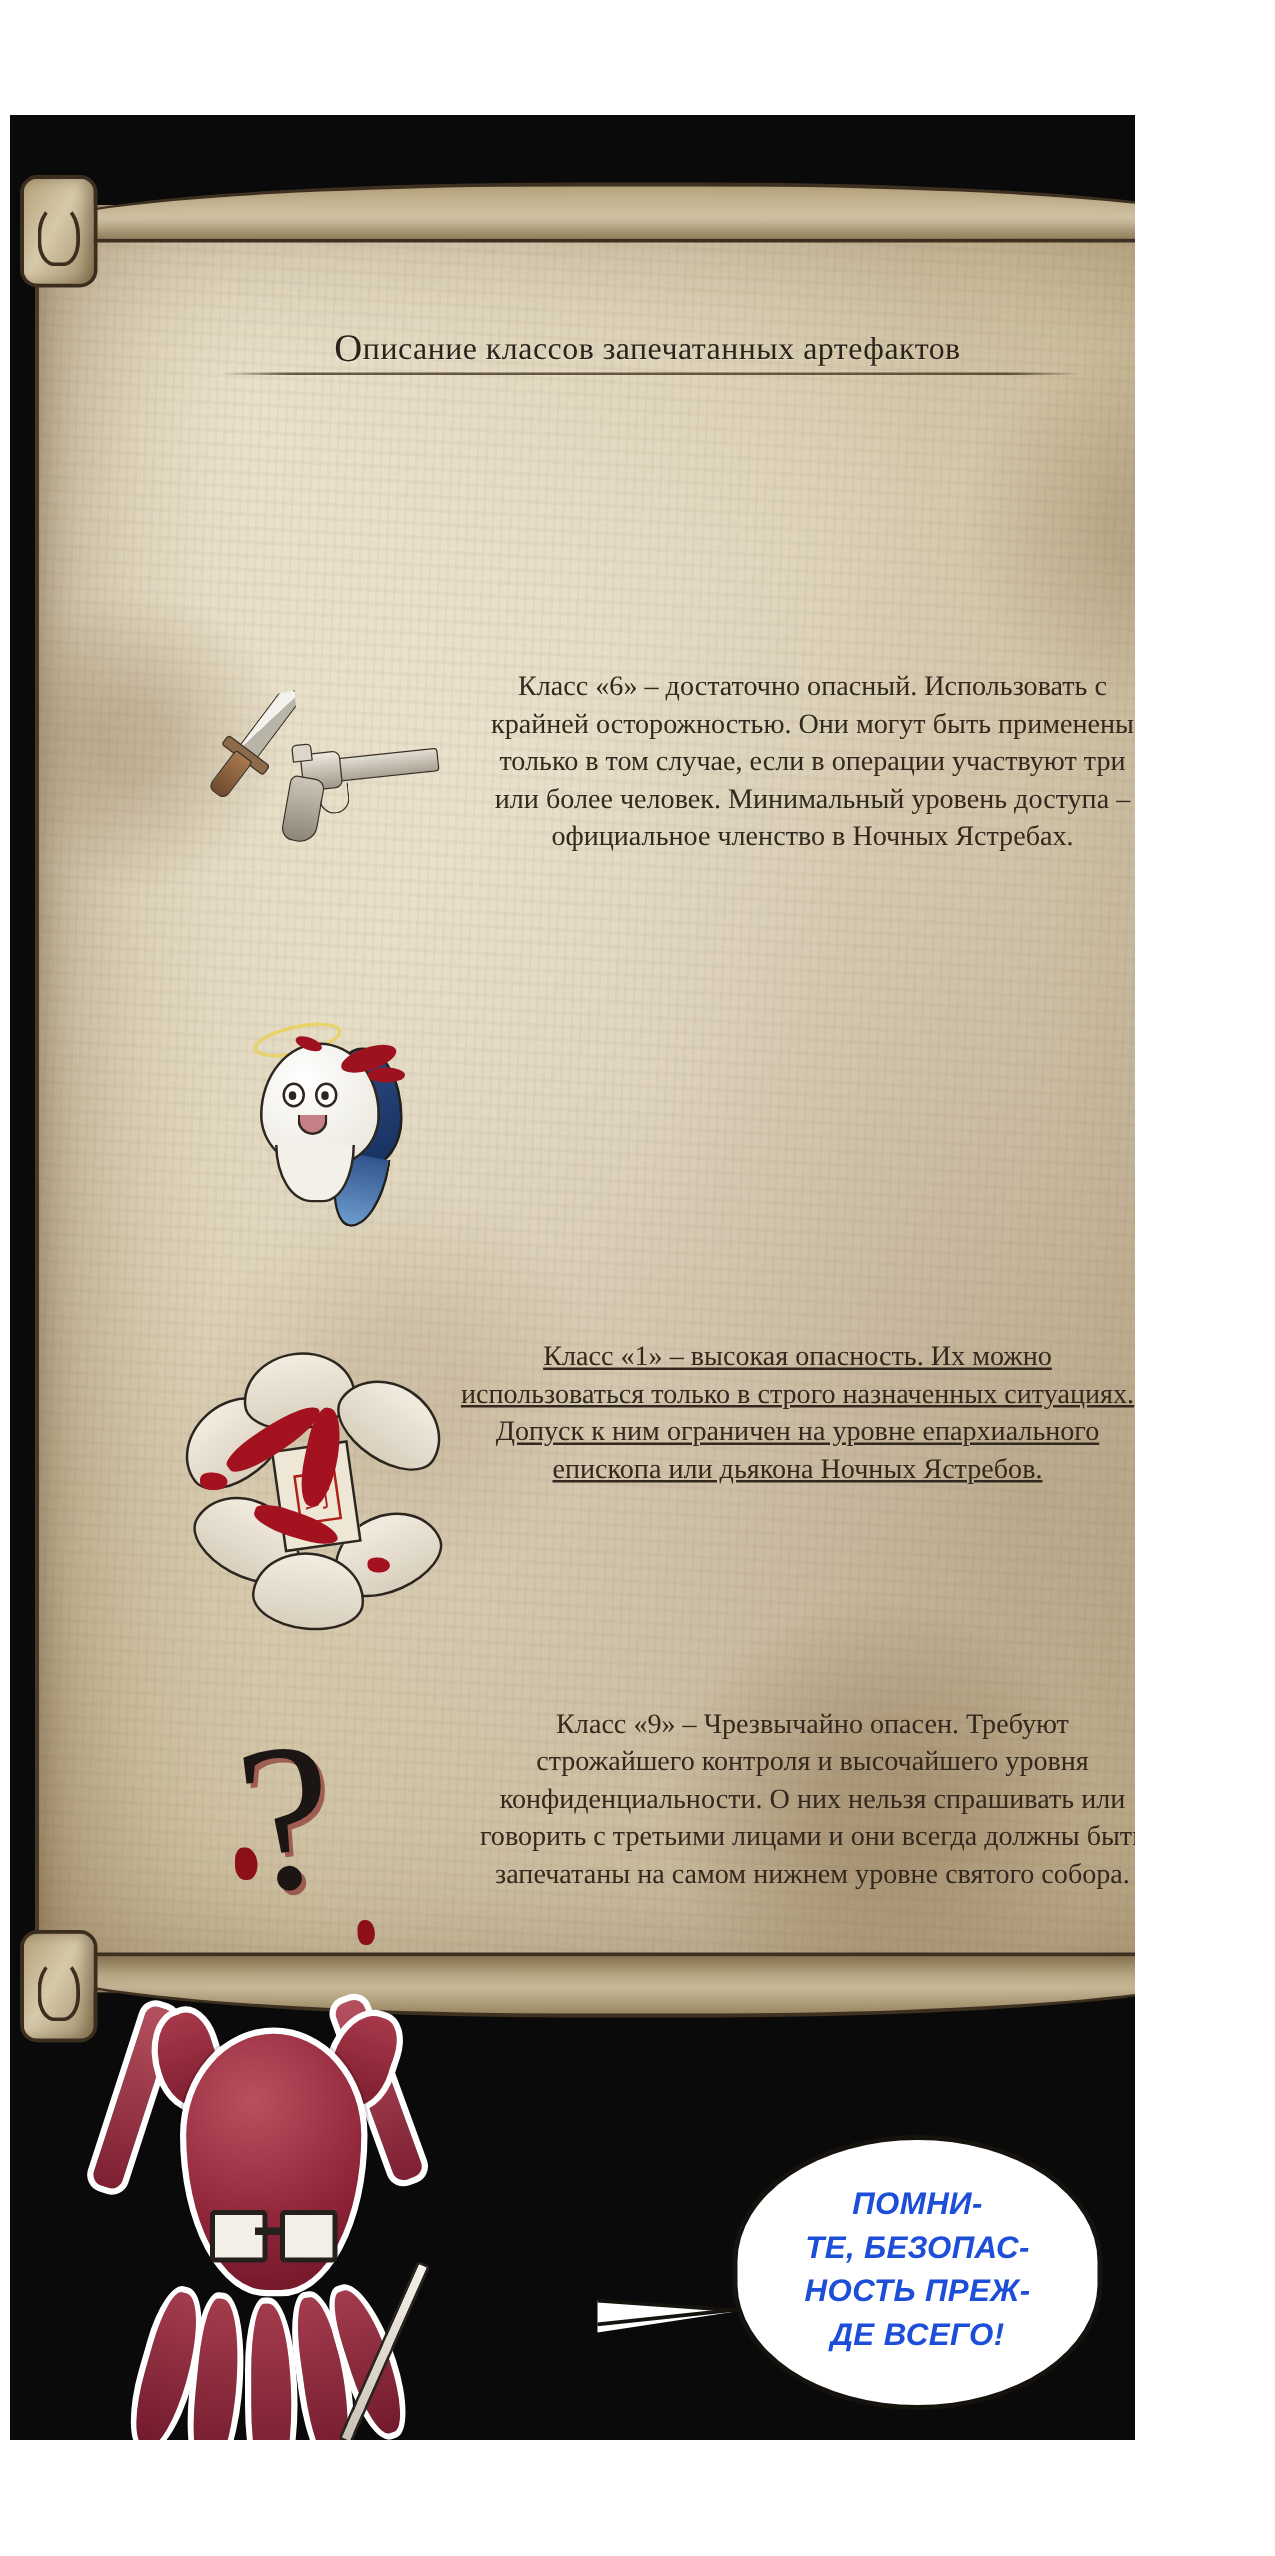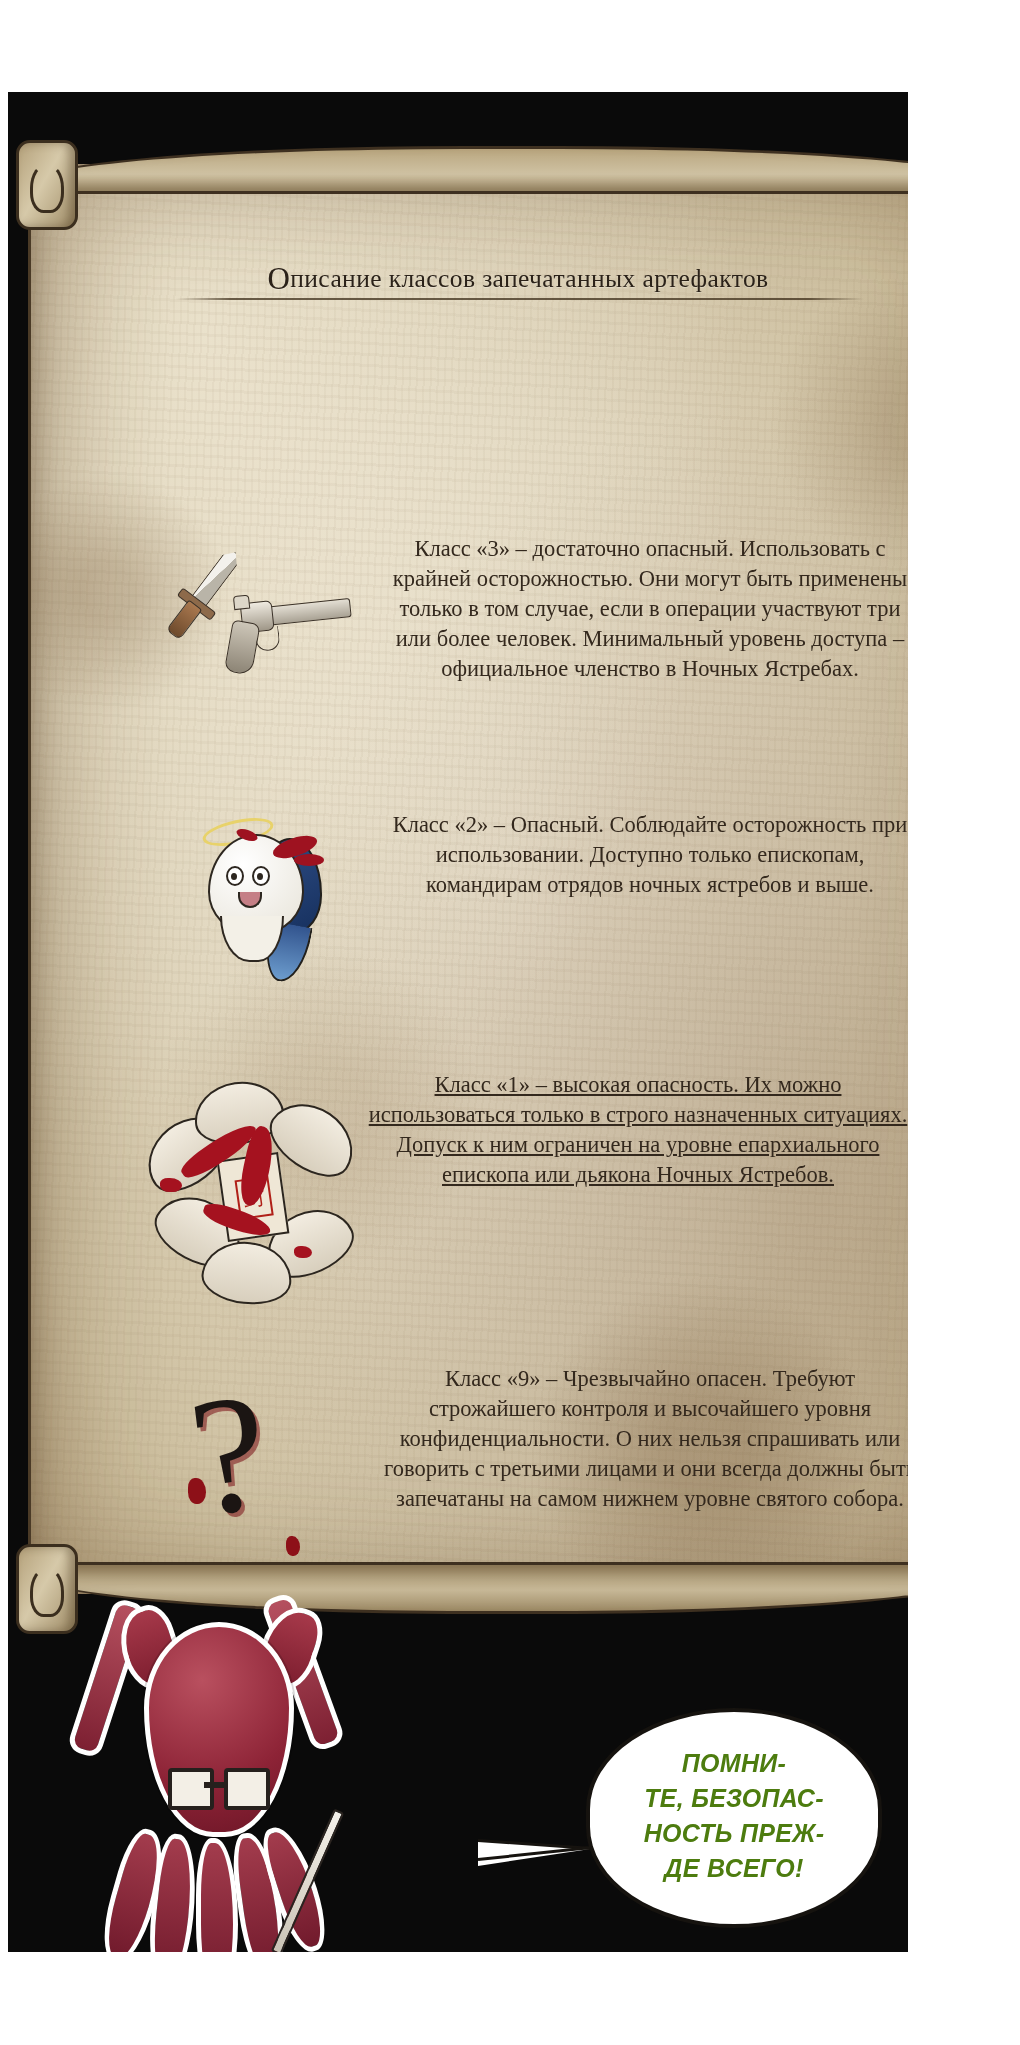--- a/index.html
+++ b/index.html
@@ -427,21 +427,21 @@
     position: absolute;
     left: 26px;
     top: 34px;
     width: 236px;
     text-align: center;
     font-family: "Liberation Sans", sans-serif;
     font-style: italic;
     font-weight: bold;
     font-size: 25px;
     line-height: 35px;
-    color: #4d7c0f;
+    color: #1d4ed8;
     letter-spacing: .3px;
   }
   .bubble-tail {
     position: absolute;
     left: 470px;
     top: 1742px;
     width: 116px;
     height: 34px;
   }
   .bubble-tail:before {
@@ -500,40 +500,39 @@
         <span class="grip"></span>
       </div>
       <div class="revolver">
         <span class="barrel"></span>
         <span class="cyl"></span>
         <span class="hammer"></span>
         <span class="trigger"></span>
         <span class="handle"></span>
       </div>
     </div>
-    <div class="entry" id="entry-3">Класс  «3»  – достаточно опасный. Использовать с крайней осторожностью. Они могут быть применены только в том случае, если в операции участвуют три или более человек. Минимальный уровень доступа – официальное членство в Ночных Ястребах.</div>
+    <div class="entry" id="entry-3">Класс  «6»  – достаточно опасный. Использовать с крайней осторожностью. Они могут быть применены только в том случае, если в операции участвуют три или более человек. Минимальный уровень доступа – официальное членство в Ночных Ястребах.</div>
 
     <div class="art" id="art-2">
       <span class="ghost-halo"></span>
       <span class="ghost-blue"></span>
       <span class="ghost-blue-tail"></span>
       <span class="ghost-body"></span>
       <span class="ghost-tail"></span>
       <span class="ghost-eye l">
           <i></i>
         </span>
       <span class="ghost-eye r">
           <i></i>
         </span>
       <span class="ghost-mouth"></span>
       <span class="blood-splat" style="left:96px;top:46px;width:46px;height:18px;transform:rotate(-18deg);"></span>
       <span class="blood-splat" style="left:118px;top:62px;width:30px;height:12px;"></span>
       <span class="blood-splat" style="left:60px;top:38px;width:22px;height:10px;transform:rotate(20deg);"></span>
     </div>
-    <div class="entry" id="entry-2">Класс  «2»  – Опасный. Соблюдайте осторожность при использовании. Доступно только епископам, командирам отрядов ночных ястребов и выше.</div>
 
     <div class="art" id="art-1">
       <span class="petal" style="left:6px;  top:62px;  transform:rotate(-38deg);"></span>
       <span class="petal" style="left:58px; top:22px;  transform:rotate(-8deg);"></span>
       <span class="petal" style="left:132px;top:48px;  transform:rotate(34deg);"></span>
       <span class="petal" style="left:18px; top:140px; transform:rotate(28deg);"></span>
       <span class="petal" style="left:128px;top:152px; transform:rotate(-24deg);"></span>
       <span class="petal" style="left:66px; top:182px; transform:rotate(6deg);"></span>
       <span class="talisman">
         <span class="seal">封</span>

